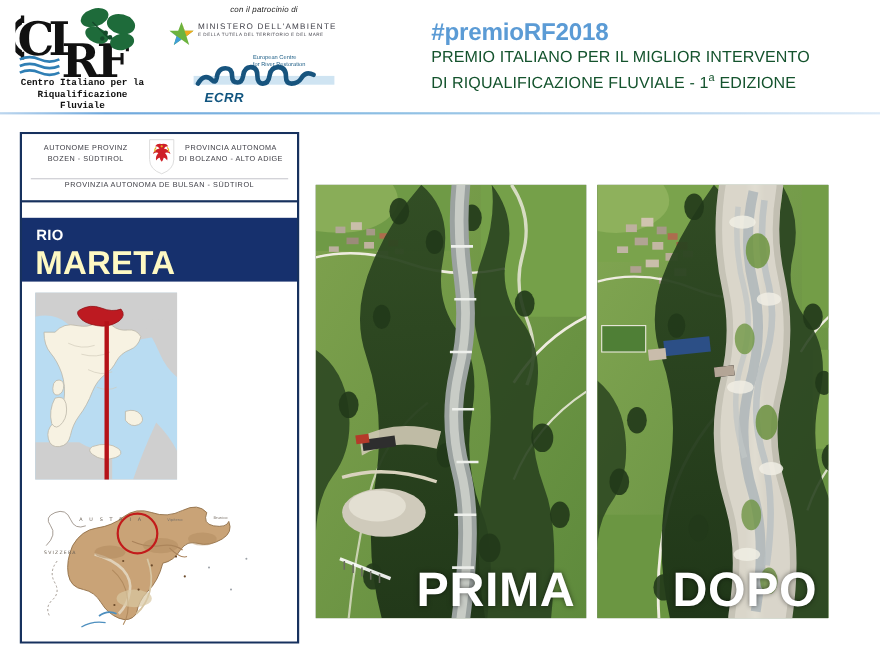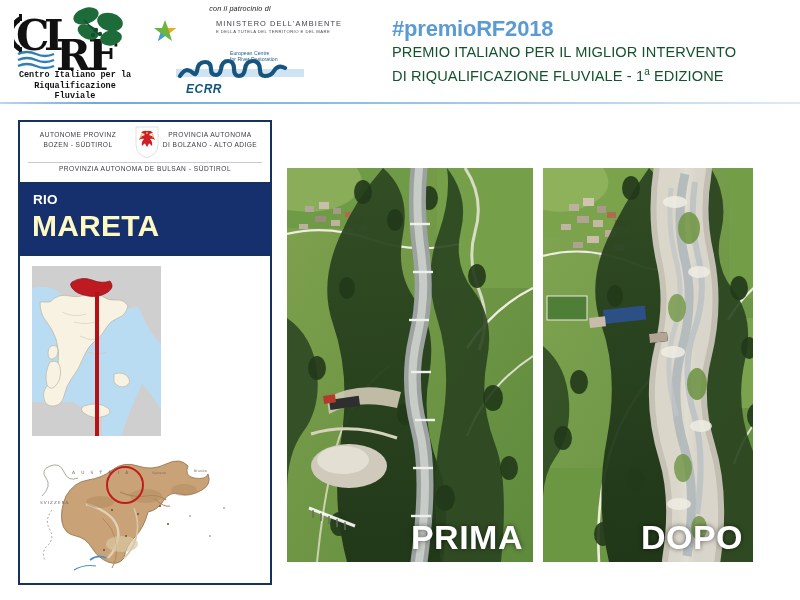--- a/index.html
+++ b/index.html
@@ -66,21 +66,20 @@
   }
   #ministero-logo {
     position: absolute;
     left: 0px; top: 14px;
     width: 165px; height: 26px;
   }
   #ministero-text {
     position: absolute;
     left: 28px; top: 1px;
     width: 135px;
-    margin-left: 36px;
   }
   #ministero-line1 {
     font-size: 7.4px;
     letter-spacing: 1.1px;
     color: #3d3d46;
     white-space: nowrap;
   }
   #ministero-line2 {
     font-size: 4.2px;
     letter-spacing: 0.45px;
@@ -189,21 +188,21 @@
     left: 0; top: 43px;
     width: 250px;
     text-align: center;
     font-size: 6.6px;
     letter-spacing: 0.5px;
     color: #3a3a42;
   }
 
   #river-band {
     position: absolute;
-    left: 0; top: 62px;
+    left: 0; top: 76px;
     width: 250px; height: 72px;
     background: #16306d;
     box-sizing: border-box;
     border-bottom: 2px solid #17315e;
   }
   #river-kicker {
     position: absolute;
     left: 13px; top: 8px;
     font-size: 13.5px;
     font-weight: bold;
@@ -270,21 +269,21 @@
     overflow: hidden;
     background: #4c6b3c;
   }
   #photo-prima { left: 287px; top: 168px; width: 246px; height: 394px; }
   #photo-dopo  { left: 543px; top: 168px; width: 210px; height: 394px; }
 
   .photo-label {
     position: absolute;
     bottom: 6px;
     right: 10px;
-    font-size: 34px;
+    font-size: 44px;
     font-weight: bold;
     color: #ffffff;
     letter-spacing: 0.5px;
     text-shadow: 0 0 5px rgba(0,0,0,0.55);
     line-height: 38px;
   }
 </style>
 </head>
 <body>
 

